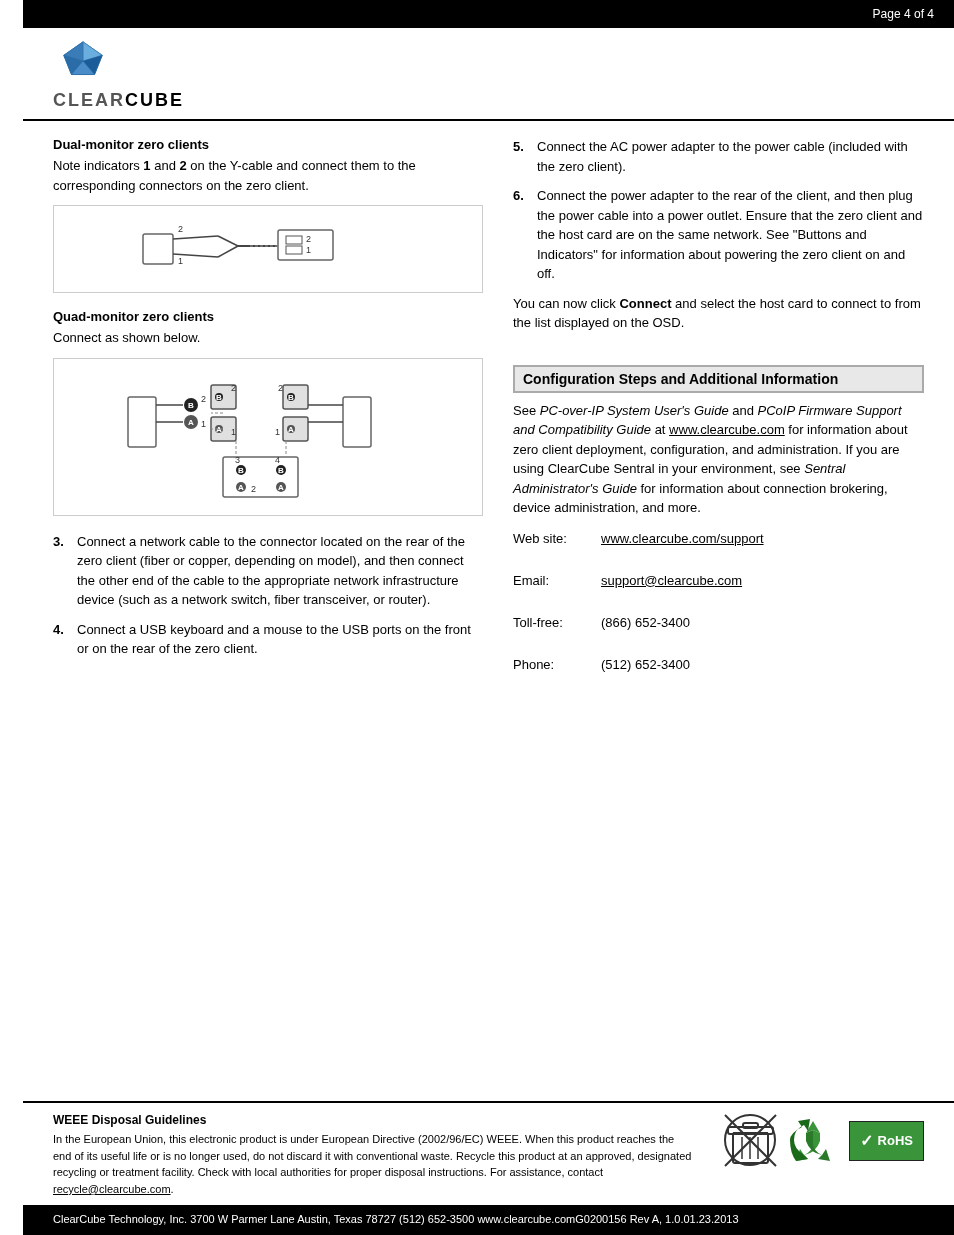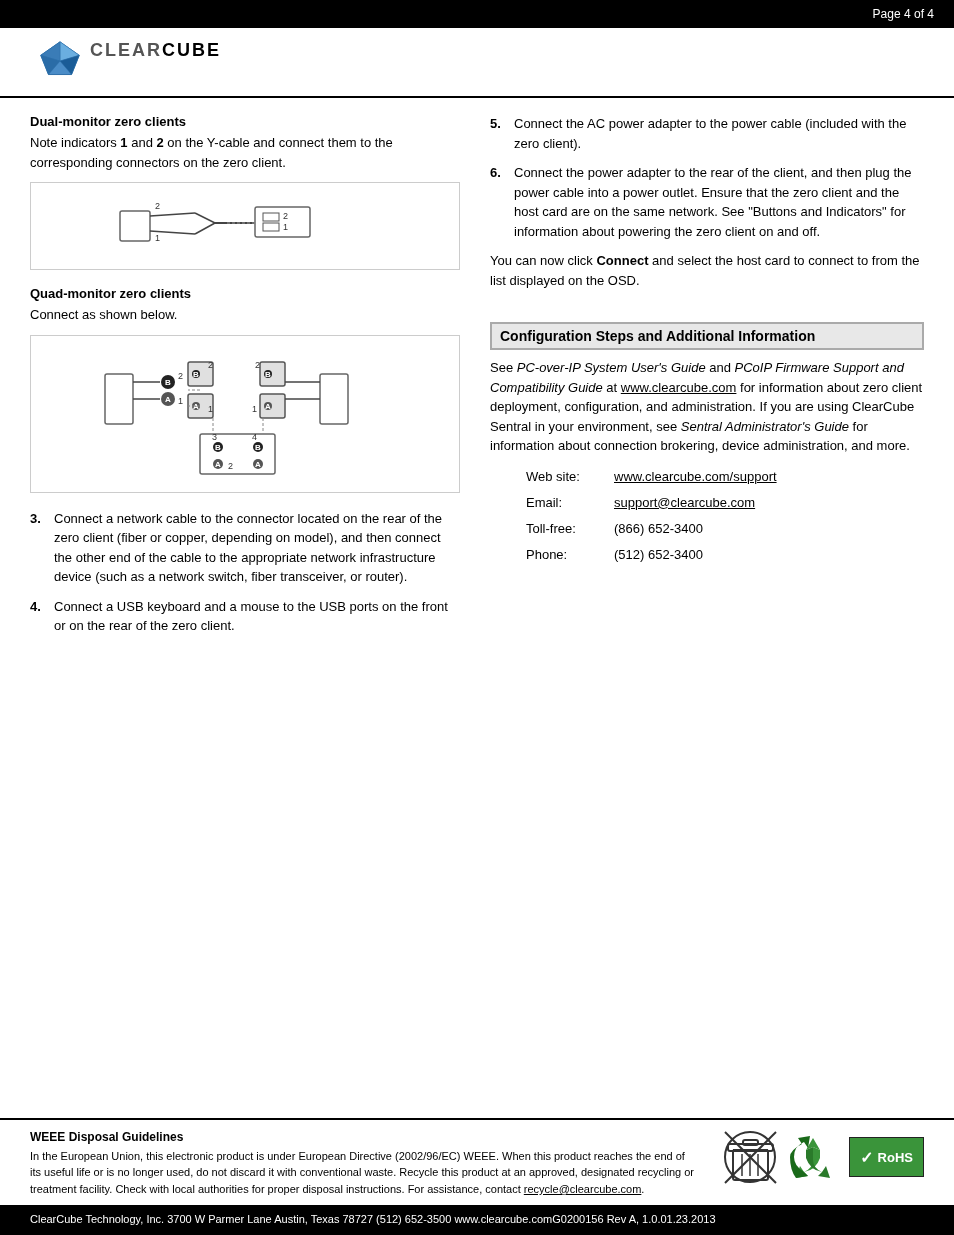--- a/index.html
+++ b/index.html
@@ -10,20 +10,21 @@
       color: #000;
       width: 954px;
       min-height: 1235px;
     }
     .page-wrapper {
       width: 954px;
       min-height: 1235px;
       display: flex;
       flex-direction: column;
       background: #fff;
+      padding-left: 23px;
     }
     
     .top-bar {
       background: #000;
       height: 28px;
       display: flex;
       align-items: center;
       justify-content: flex-end;
       padding-right: 20px;
     }
@@ -33,21 +34,21 @@
     }
     
     .header-area {
       padding: 10px 30px 8px 30px;
       border-bottom: 2px solid #000;
       display: flex;
       align-items: center;
     }
     .logo-container {
       display: flex;
-      flex-direction: row;
+      flex-direction: column;
       align-items: flex-start;
     }
     .logo-icon {
       width: 60px;
       height: 50px;
     }
     .logo-text {
       display: flex;
       align-items: center;
       font-size: 18px;
@@ -137,24 +138,23 @@
     }
     .config-body a, .contact-link {
       color: #000000;
       text-decoration: underline;
     }
     .bold { font-weight: bold; }
     
     .contact-grid {
       display: grid;
       grid-template-columns: 80px 1fr;
-      gap: 4px 8px;
+      gap: 20px 8px;
       font-size: 13px;
       line-height: 1.7;
-      margin-left: 36px;
     }
     .contact-label {
       font-weight: normal;
       color: #000;
     }
     
     .weee-section {
       border-top: 2px solid #000;
       padding: 10px 30px 8px 30px;
       display: flex;

